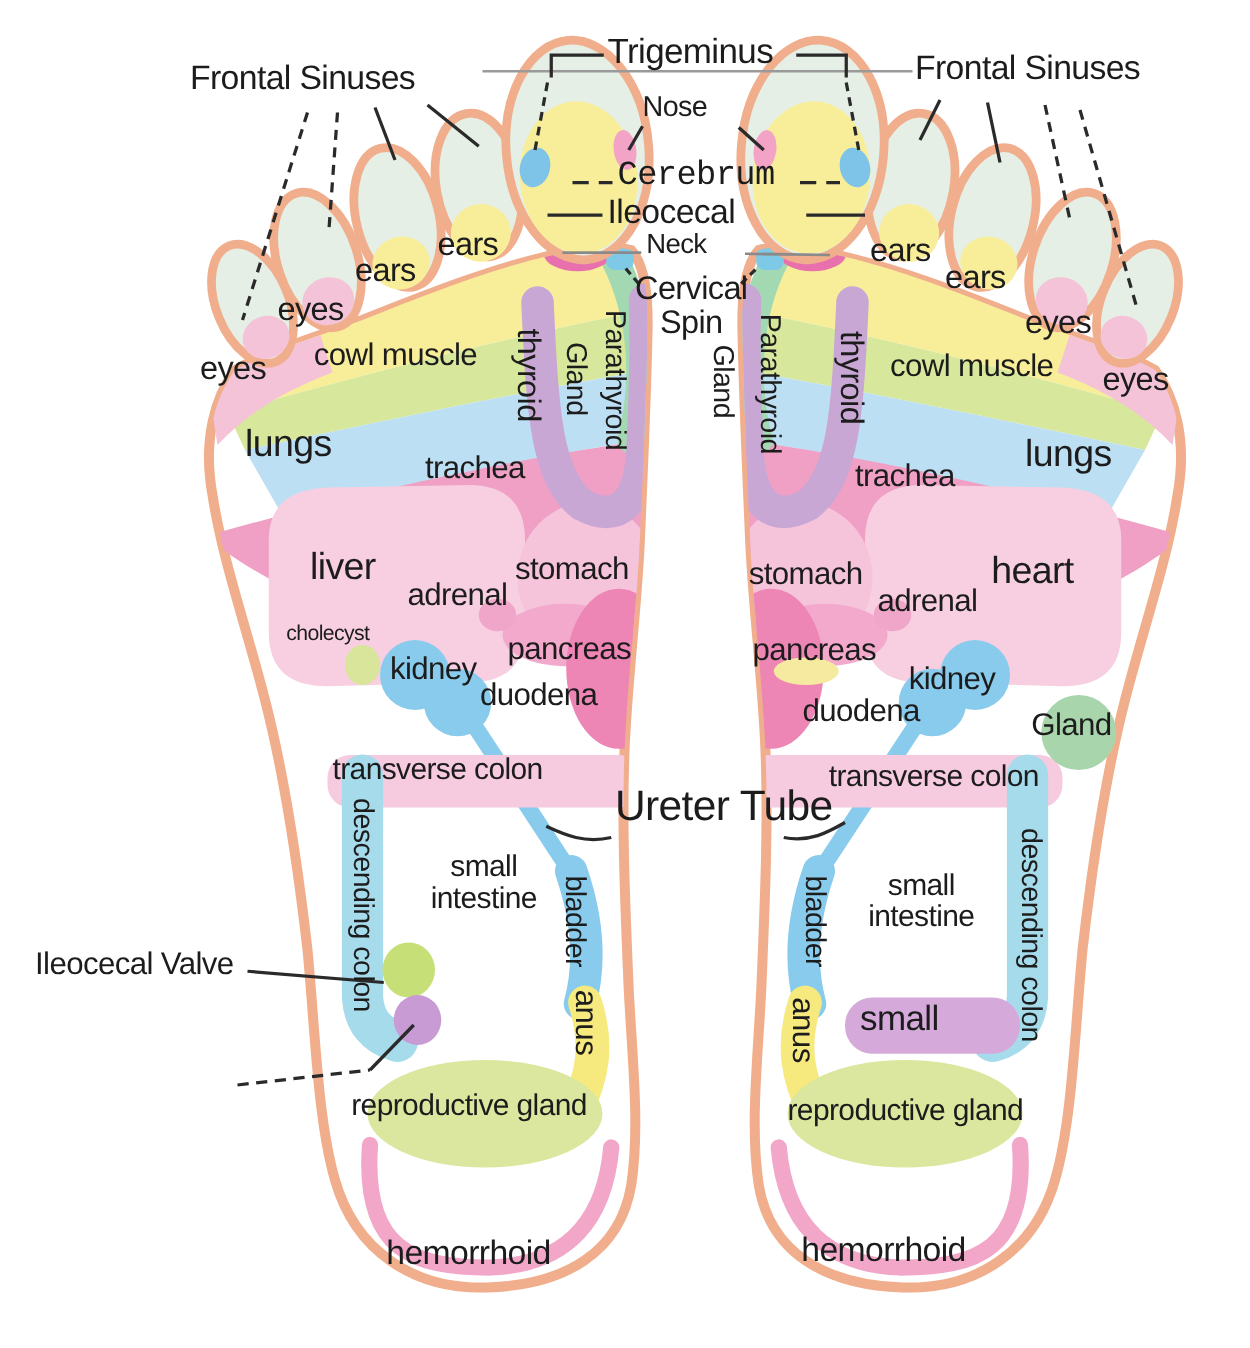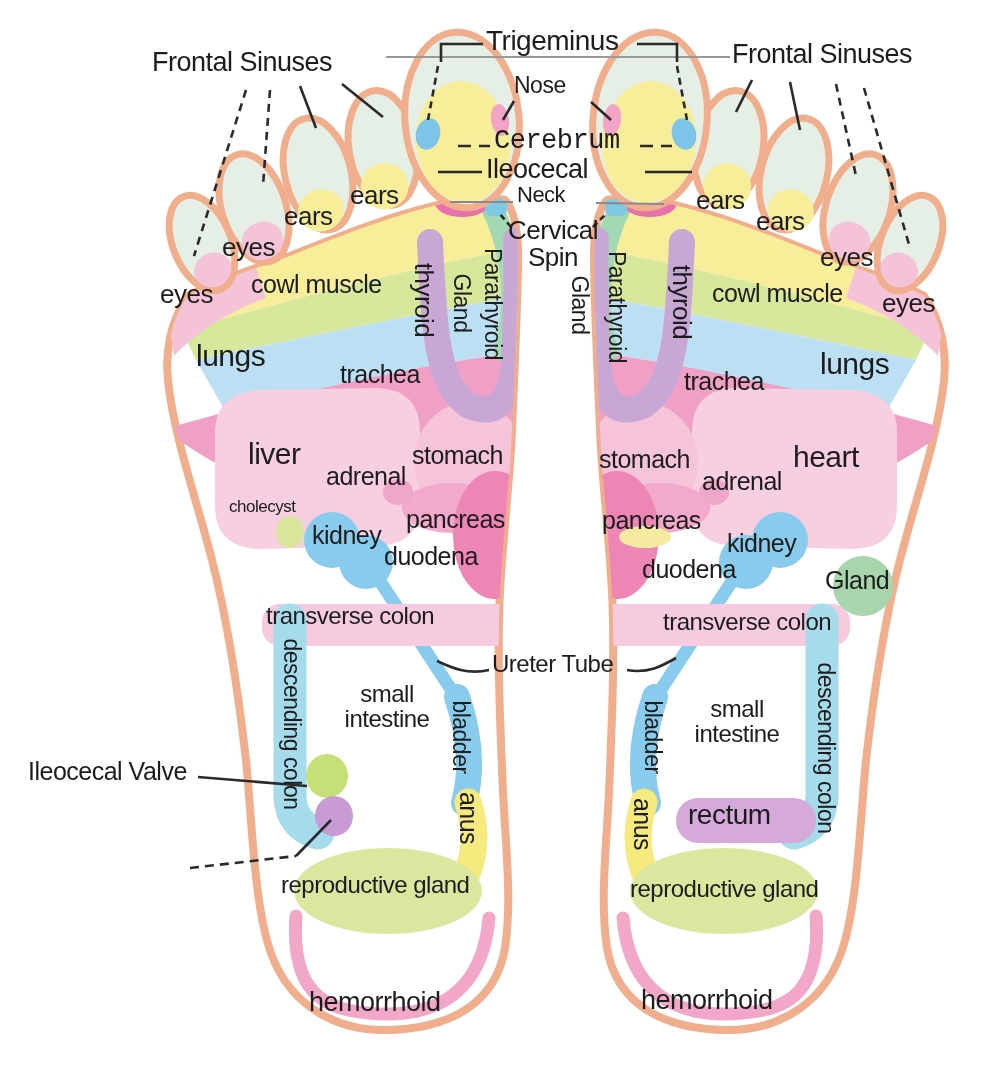--- a/index.html
+++ b/index.html
@@ -165,42 +165,42 @@
 <div class="lb" style="left:340px;top:361px;font-size:25px;">trachea</div>
 <div class="lb" style="left:248px;top:438px;font-size:30px;">liver</div>
 <div class="lb" style="left:326px;top:463px;font-size:25px;">adrenal</div>
 <div class="lb" style="left:412px;top:442px;font-size:25px;">stomach</div>
 <div class="lb" style="left:229px;top:498px;font-size:17px;">cholecyst</div>
 <div class="lb" style="left:312px;top:522px;font-size:25px;">kidney</div>
 <div class="lb" style="left:406px;top:506px;font-size:25px;">pancreas</div>
 <div class="lb" style="left:384px;top:543px;font-size:25px;">duodena</div>
 <div class="lb" style="left:266px;top:604px;font-size:24px;">transverse colon</div>
 <div class="lb wrap" style="left:328px;top:682px;width:118px;font-size:24px;">small intestine</div>
-<div class="lb" style="left:492px;top:652px;font-size:24px;">Ureter Tube</div>
+<div class="lb" style="left:492px;top:628px;font-size:34px;">Ureter Tube</div>
 <div class="lb" style="left:28px;top:758px;font-size:25px;">Ileocecal Valve</div>
 <div class="lb" style="left:281px;top:873px;font-size:24px;">reproductive gland</div>
 <div class="lb" style="left:309px;top:988px;font-size:27px;">hemorrhoid</div>
 
 <div class="lb" style="left:696px;top:187px;font-size:26px;">ears</div>
 <div class="lb" style="left:756px;top:208px;font-size:26px;">ears</div>
 <div class="lb" style="left:820px;top:244px;font-size:26px;">eyes</div>
 <div class="lb" style="left:882px;top:290px;font-size:26px;">eyes</div>
 <div class="lb" style="left:712px;top:280px;font-size:25px;">cowl muscle</div>
 <div class="lb" style="left:820px;top:348px;font-size:30px;">lungs</div>
 <div class="lb" style="left:684px;top:368px;font-size:25px;">trachea</div>
 <div class="lb" style="left:599px;top:446px;font-size:25px;">stomach</div>
 <div class="lb" style="left:702px;top:468px;font-size:25px;">adrenal</div>
 <div class="lb" style="left:793px;top:441px;font-size:30px;">heart</div>
 <div class="lb" style="left:602px;top:507px;font-size:25px;">pancreas</div>
 <div class="lb" style="left:727px;top:530px;font-size:25px;">kidney</div>
 <div class="lb" style="left:642px;top:556px;font-size:25px;">duodena</div>
 <div class="lb" style="left:825px;top:567px;font-size:25px;">Gland</div>
 <div class="lb" style="left:663px;top:610px;font-size:24px;">transverse colon</div>
 <div class="lb wrap" style="left:678px;top:697px;width:118px;font-size:24px;">small intestine</div>
-<div class="lb" style="left:688px;top:800px;font-size:28px;">rectum</div>
+<div class="lb" style="left:688px;top:800px;font-size:28px;">small</div>
 <div class="lb" style="left:630px;top:877px;font-size:24px;">reproductive gland</div>
 <div class="lb" style="left:641px;top:986px;font-size:27px;">hemorrhoid</div>
 
 <div class="v" style="left:423px;top:300px;font-size:26px;">thyroid</div>
 <div class="v" style="left:461px;top:303px;font-size:23px;">Gland</div>
 <div class="v" style="left:492px;top:304px;font-size:23px;">Parathyroid</div>
 <div class="v" style="left:579px;top:305px;font-size:23px;">Gland</div>
 <div class="v" style="left:616px;top:307px;font-size:23px;">Parathyroid</div>
 <div class="v" style="left:681px;top:302px;font-size:26px;">thyroid</div>
 <div class="v" style="left:291px;top:724px;font-size:23px;">descending colon</div>

